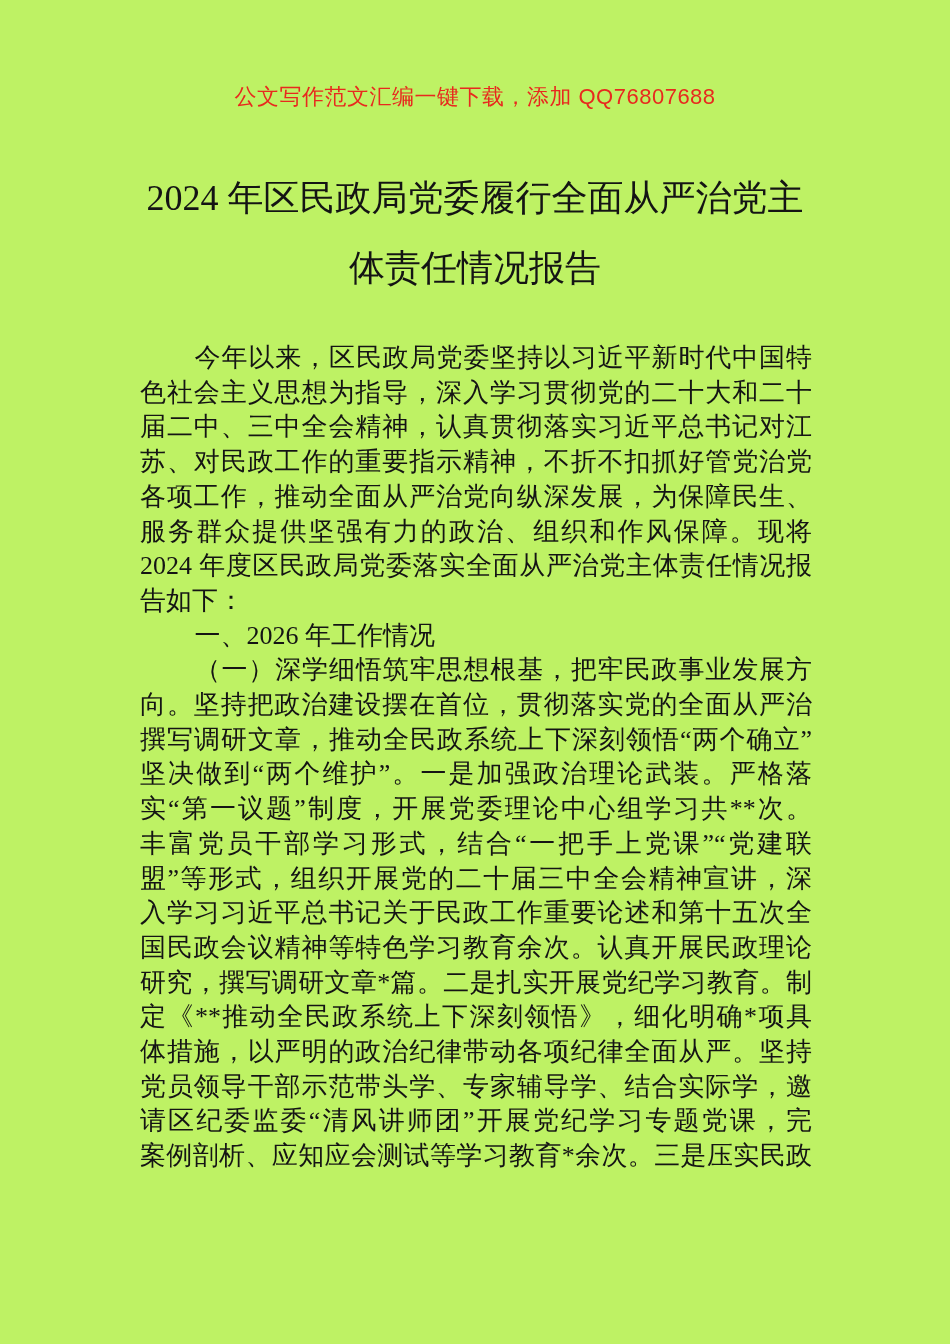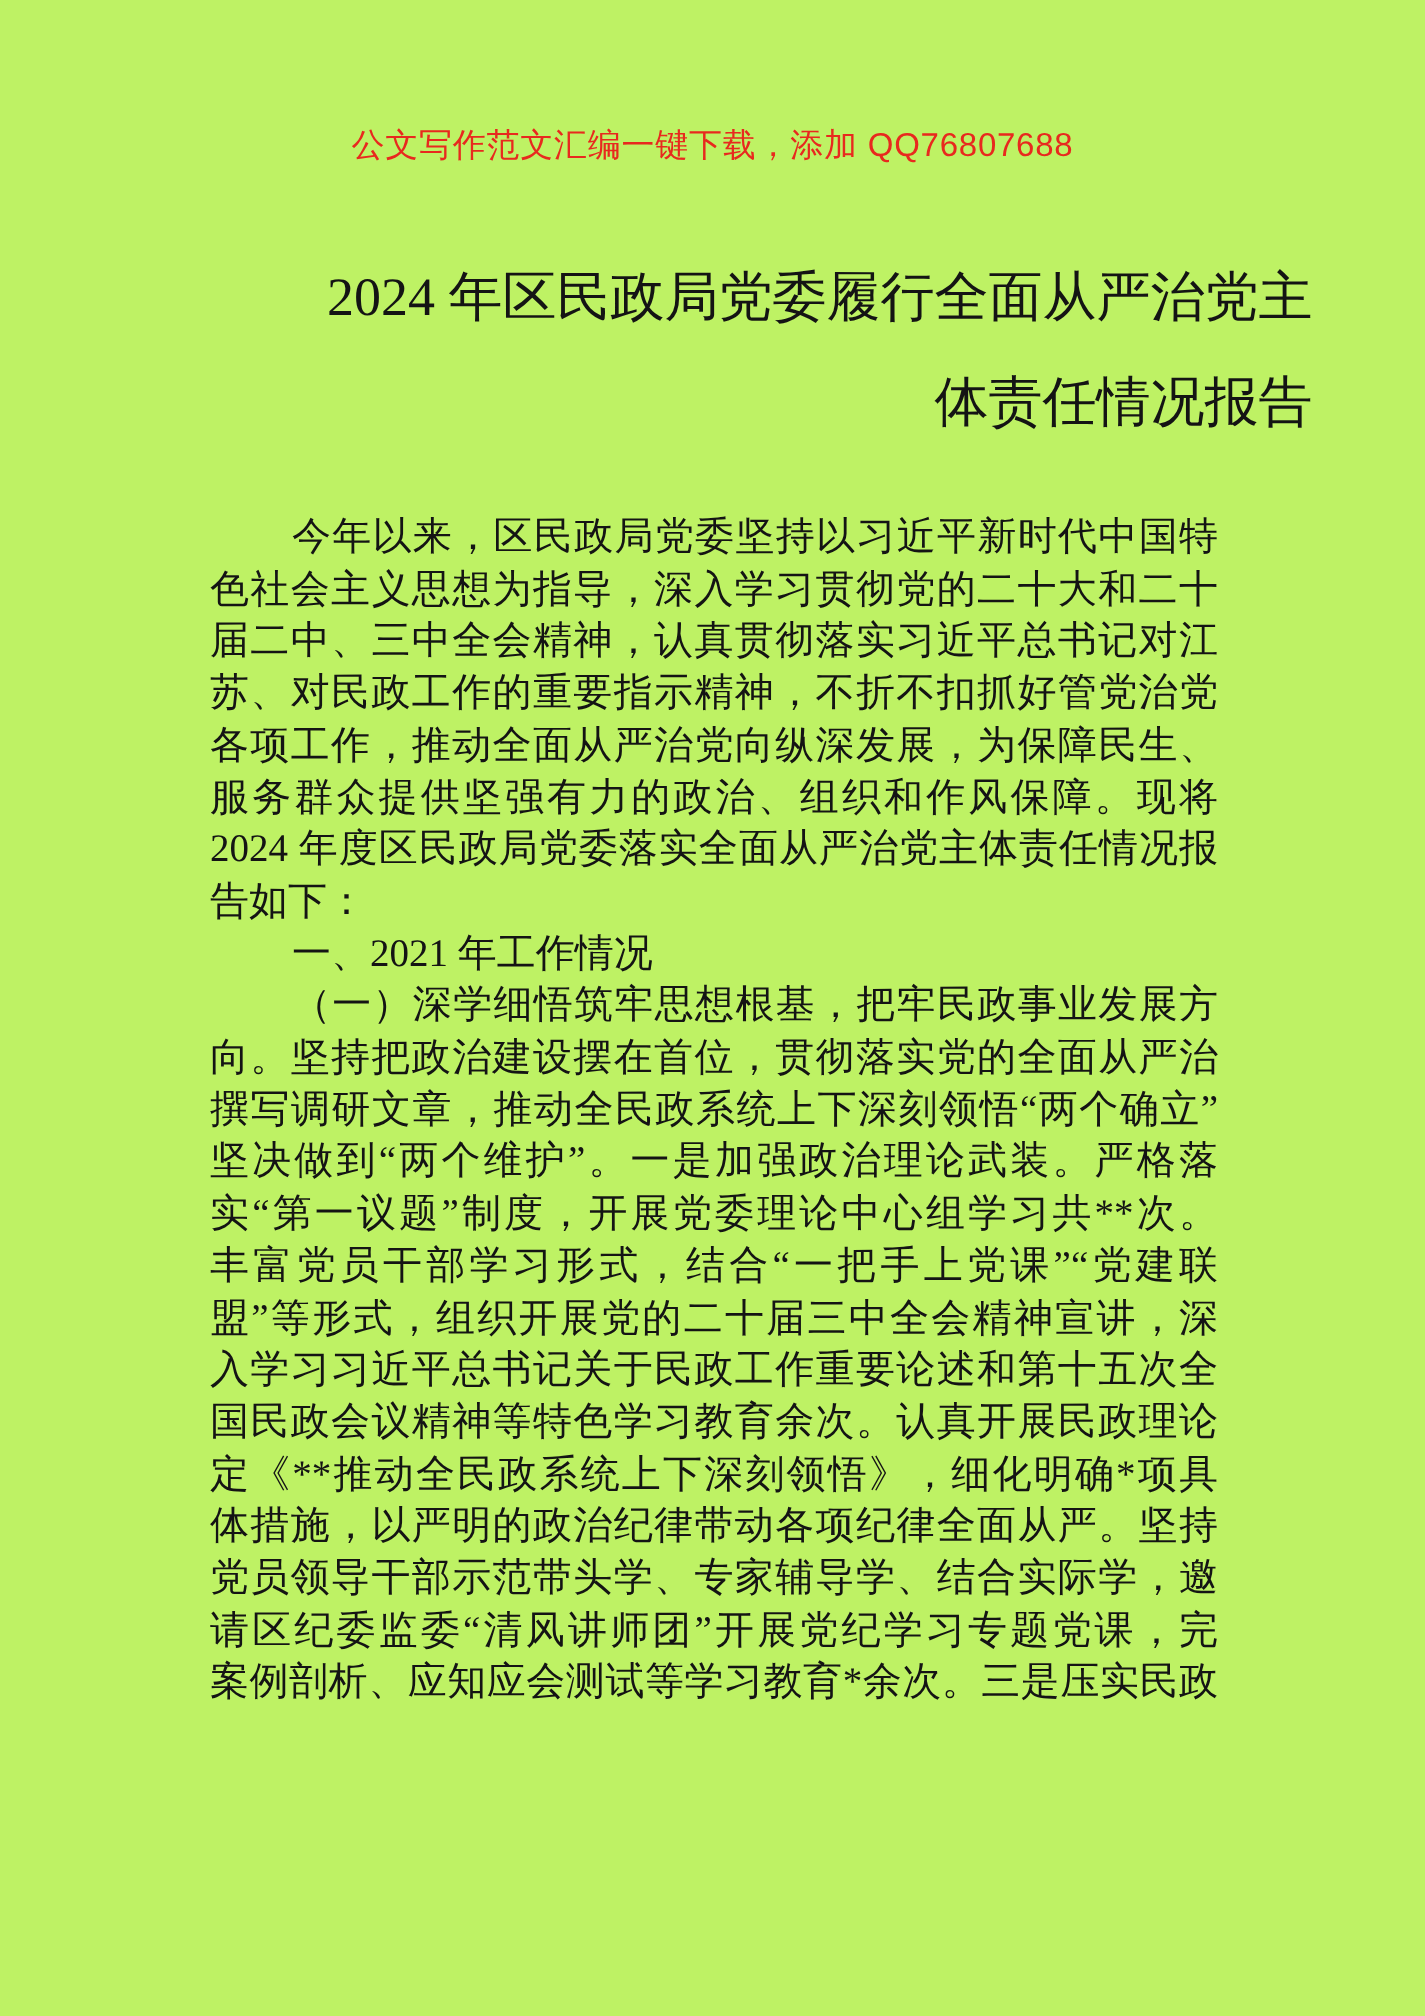--- a/index.html
+++ b/index.html
@@ -24,21 +24,21 @@
     font-size: 22px;
     line-height: 27px;
     font-weight: normal;
     letter-spacing: 0.5px;
   }
   .doc-title {
     position: absolute;
     top: 163px;
     left: 75px;
     width: 800px;
-    text-align: right;
+    text-align: center;
     font-family: "Liberation Serif", serif;
     font-size: 36px;
     line-height: 70px;
     color: #141414;
     font-weight: normal;
   }
   .doc-body {
     position: absolute;
     top: 341px;
     left: 140px;
@@ -74,30 +74,31 @@
 
   <div class="doc-body">
       <div class="line fill indent">今年以来，区民政局党委坚持以习近平新时代中国特</div>
       <div class="line fill">色社会主义思想为指导，深入学习贯彻党的二十大和二十</div>
       <div class="line fill">届二中、三中全会精神，认真贯彻落实习近平总书记对江</div>
       <div class="line fill">苏、对民政工作的重要指示精神，不折不扣抓好管党治党</div>
       <div class="line fill">各项工作，推动全面从严治党向纵深发展，为保障民生、</div>
       <div class="line fill">服务群众提供坚强有力的政治、组织和作风保障。现将</div>
       <div class="line fill">2024 年度区民政局党委落实全面从严治党主体责任情况报</div>
       <div class="line">告如下：</div>
-      <div class="line indent">一、2021 年工作情况</div>
+      <div class="line indent">一、2026 年工作情况</div>
       <div class="line fill indent">（一）深学细悟筑牢思想根基，把牢民政事业发展方</div>
       <div class="line fill">向。坚持把政治建设摆在首位，贯彻落实党的全面从严治</div>
       <div class="line fill">撰写调研文章，推动全民政系统上下深刻领悟“两个确立”</div>
       <div class="line fill">坚决做到“两个维护”。一是加强政治理论武装。严格落</div>
       <div class="line fill">实“第一议题”制度，开展党委理论中心组学习共**次。</div>
       <div class="line fill">丰富党员干部学习形式，结合“一把手上党课”“党建联</div>
       <div class="line fill">盟”等形式，组织开展党的二十届三中全会精神宣讲，深</div>
       <div class="line fill">入学习习近平总书记关于民政工作重要论述和第十五次全</div>
       <div class="line fill">国民政会议精神等特色学习教育余次。认真开展民政理论</div>
+      <div class="line fill">研究，撰写调研文章*篇。二是扎实开展党纪学习教育。制</div>
       <div class="line fill">定《**推动全民政系统上下深刻领悟》，细化明确*项具</div>
       <div class="line fill">体措施，以严明的政治纪律带动各项纪律全面从严。坚持</div>
       <div class="line fill">党员领导干部示范带头学、专家辅导学、结合实际学，邀</div>
       <div class="line fill">请区纪委监委“清风讲师团”开展党纪学习专题党课，完</div>
       <div class="line fill">案例剖析、应知应会测试等学习教育*余次。三是压实民政</div>
     </div>
 
 </div>
 
 </body></html>

